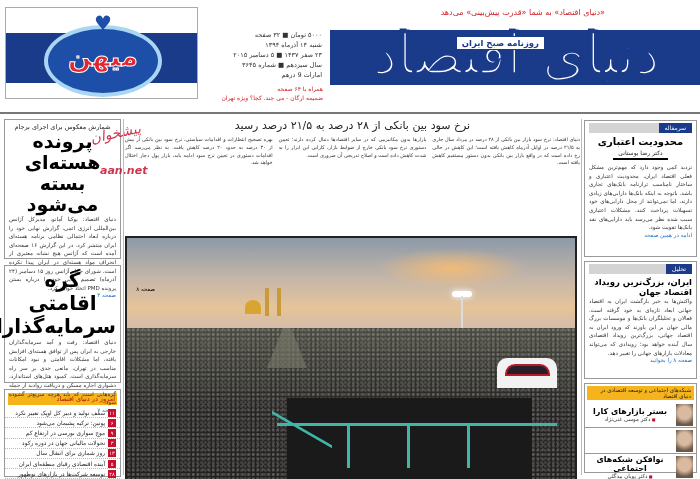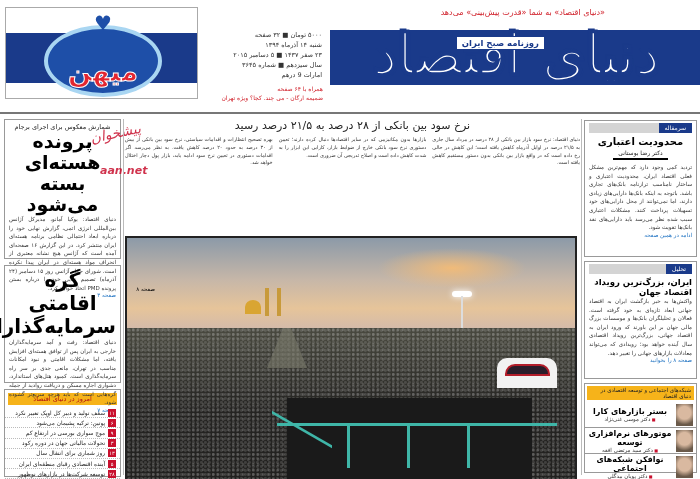--- a/index.html
+++ b/index.html
@@ -14,36 +14,36 @@
     .mast-tagline { position: absolute; right: 95px; top: 8px; font-size: 8px; color: #d0202a; }
     .mast-sub { position: absolute; right: 155px; top: 36px; background: #fff; color: #1a3a8a; font-size: 8.5px; font-weight: bold; padding: 1px 5px; border: 1px solid #1a3a8a; }
 
     .mast-info { position: absolute; left: 222px; top: 30px; width: 100px; font-size: 6.5px; line-height: 10px; color: #333; text-align: right; }
     .mast-extra { position: absolute; left: 208px; top: 84px; width: 115px; font-size: 6px; line-height: 9px; color: #d0202a; text-align: right; }
 
     .ad-box { position: absolute; left: 5px; top: 7px; width: 193px; height: 92px; border: 1px solid #aaa; background: #fff; overflow: hidden; }
     .ad-band { position: absolute; left: 0; top: 25px; width: 100%; height: 50px; background: #1a3a8a; }
     .ad-oval { position: absolute; left: 38px; top: 17px; width: 118px; height: 72px; border-radius: 50%; background: #1e4fa8; border: 4px solid #a9d6f2; }
     .ad-heart { position: absolute; left: 88px; top: 6px; width: 18px; height: 18px; color: #1e4fa8; font-size: 20px; line-height: 18px; text-align: center; }
-    .ad-text { position: absolute; left: 45px; top: 33px; width: 104px; text-align: center; font-size: 27px; font-weight: bold; color: #e32630; margin-top: 15px; -webkit-text-stroke: 1px #fff; }
+    .ad-text { position: absolute; left: 45px; top: 33px; width: 104px; text-align: center; font-size: 27px; font-weight: bold; color: #e32630; -webkit-text-stroke: 1px #fff; }
 
     .top-rule { position: absolute; left: 0; top: 112px; width: 700px; height: 2px; background: #777; }
 
     
     .col-left { position: absolute; left: 4px; top: 119px; width: 117px; }
     .box { border: 1px solid #999; padding: 3px 4px; background: #fff; }
     .kicker { font-size: 6.5px; text-align: center; color: #222; }
     .big-head { font-size: 19px; font-weight: bold; text-align: center; line-height: 21px; color: #000; }
     .body-text { font-size: 5.5px; line-height: 8.6px; color: #333; text-align: justify; }
     .more { font-size: 5.5px; color: #1a6fc0; }
     .box1 { height: 140px; }
     .box2 { margin-top: 6px; height: 118px; }
     .box2 .big-head { font-size: 20px; line-height: 23px; }
     .box3 { margin-top: 6px; height: 88px; padding: 0; }
-    .box3-title { background: #f6b31a; text-align: center; font-size: 6.5px; color: #b01010; padding: 2px; margin: 3px; }
+    .box3-title { background: #f6b31a; font-size: 6.5px; color: #b01010; padding: 2px; margin: 3px; }
     .list-row { display: flex; align-items: center; gap: 3px; font-size: 5.8px; color: #222; padding: 0 4px; height: 10.2px; border-bottom: 1px dotted #bbb; }
     .list-num { width: 8px; height: 8px; background: #c8102e; color: #fff; font-size: 5px; text-align: center; line-height: 8px; flex-shrink: 0; }
 
     .watermark { position: absolute; left: 90px; top: 125px; font-family: "DejaVu Serif", serif; color: #c8102e; font-size: 14px; font-style: italic; transform: rotate(-12deg); opacity: 0.85; }
     .watermark2 { position: absolute; left: 100px; top: 164px; font-size: 11px; color: #c8102e; font-weight: bold; font-style: italic; opacity: .85; }
 
     
     .center { position: absolute; left: 125px; top: 116px; width: 455px; }
     .subhead { text-align: center; font-size: 11px; color: #222; margin-top: 3px; }
     .headline { text-align: center; font-size: 38px; font-weight: bold; color: #000; line-height: 46px; letter-spacing: -1px; }
@@ -231,24 +231,20 @@
     <div class="rbox3-title">شبکه‌های اجتماعی و توسعه اقتصادی در دنیای اقتصاد</div>
     <div class="person">
       <div class="face"></div>
       <div class="txt">
           <div class="pt">بستر بازارهای کارا</div>
           <div class="pa">دکتر موسی غنی‌نژاد</div>
         </div>
     </div>
     <div class="person">
       <div class="face"></div>
-      <div class="txt">
-          <div class="pt">موتورهای نرم‌افزاری توسعه</div>
-          <div class="pa">دکتر سید مرتضی افقه</div>
-        </div>
     </div>
     <div class="person" style="border-bottom:none">
       <div class="face"></div>
       <div class="txt">
           <div class="pt">نوافکن شبکه‌های اجتماعی</div>
           <div class="pa">دکتر پویان بیدگلی</div>
         </div>
     </div>
 
   </div>

